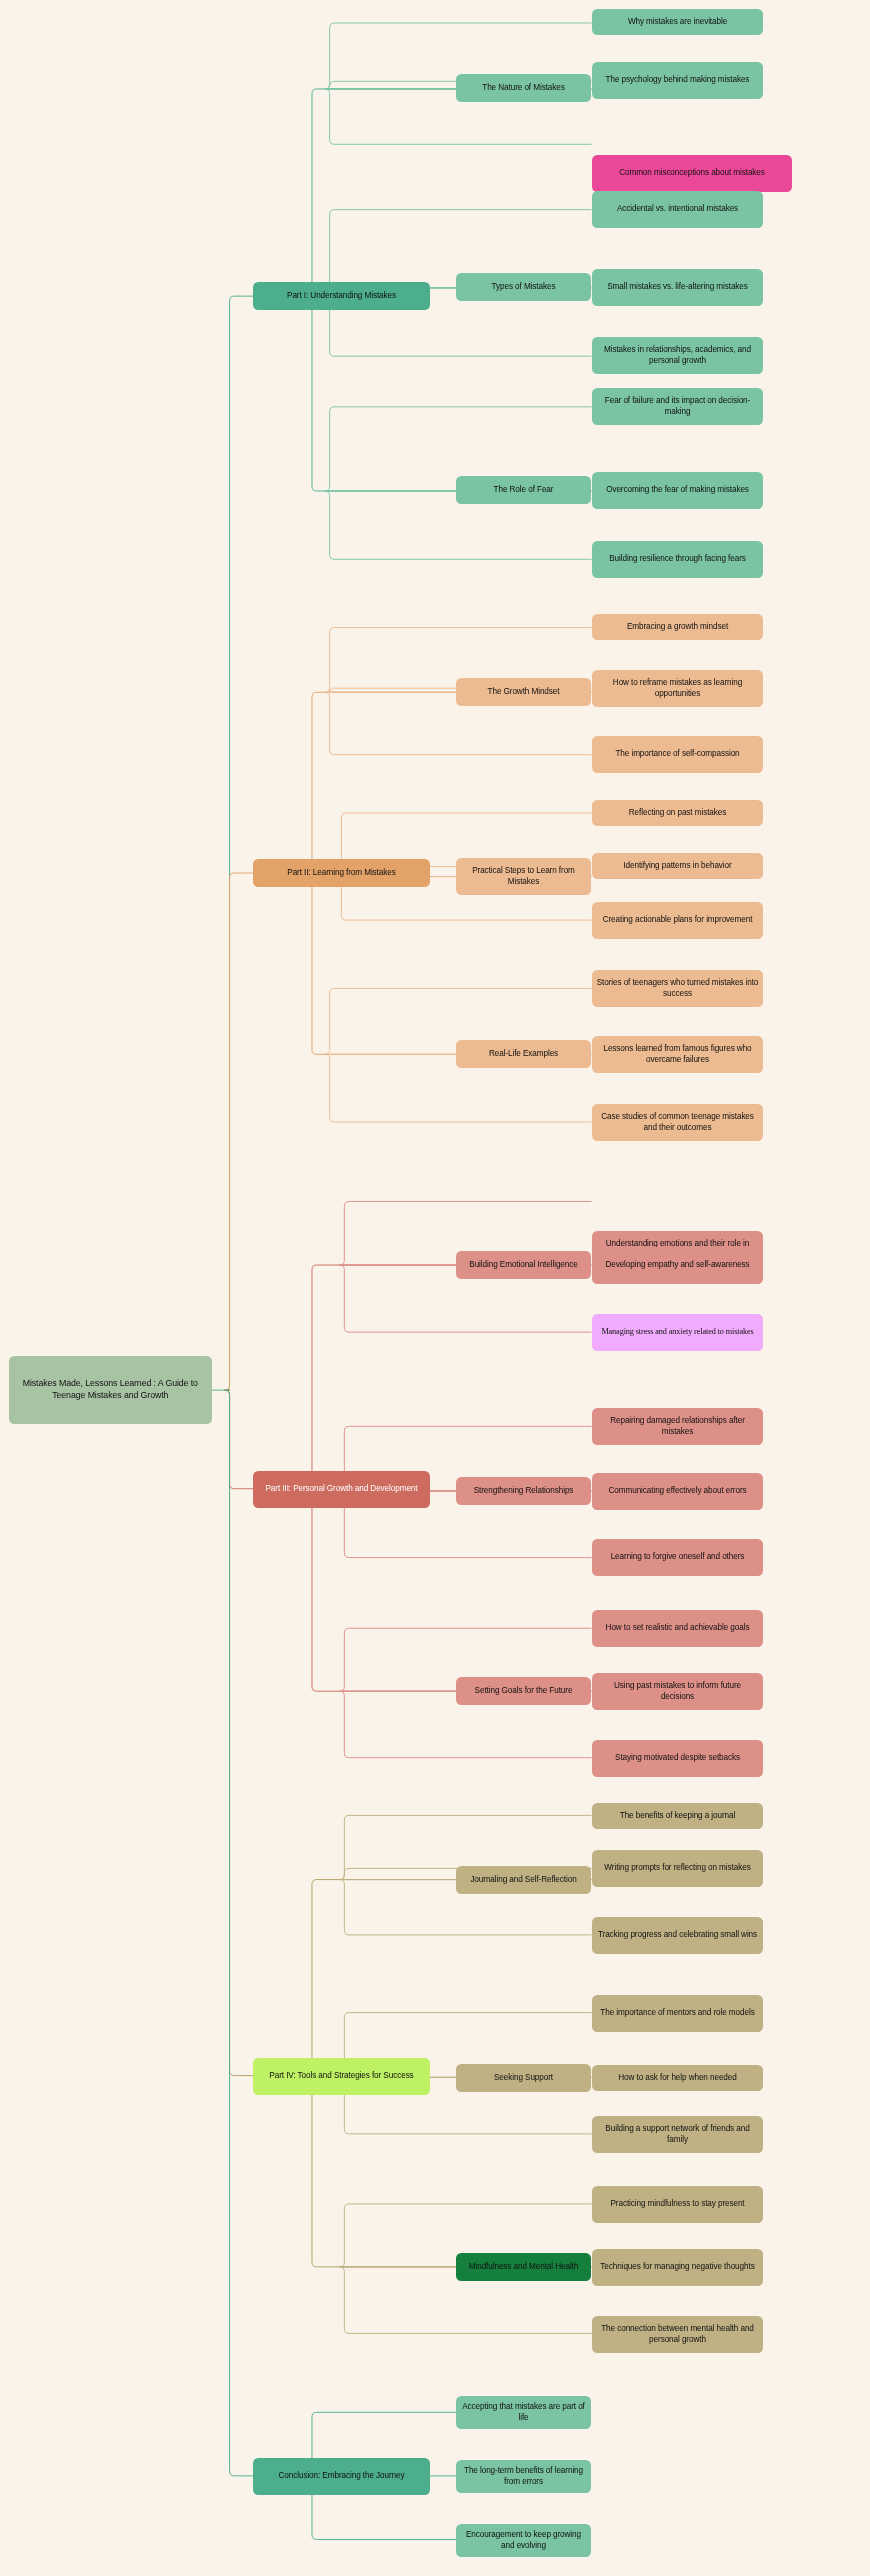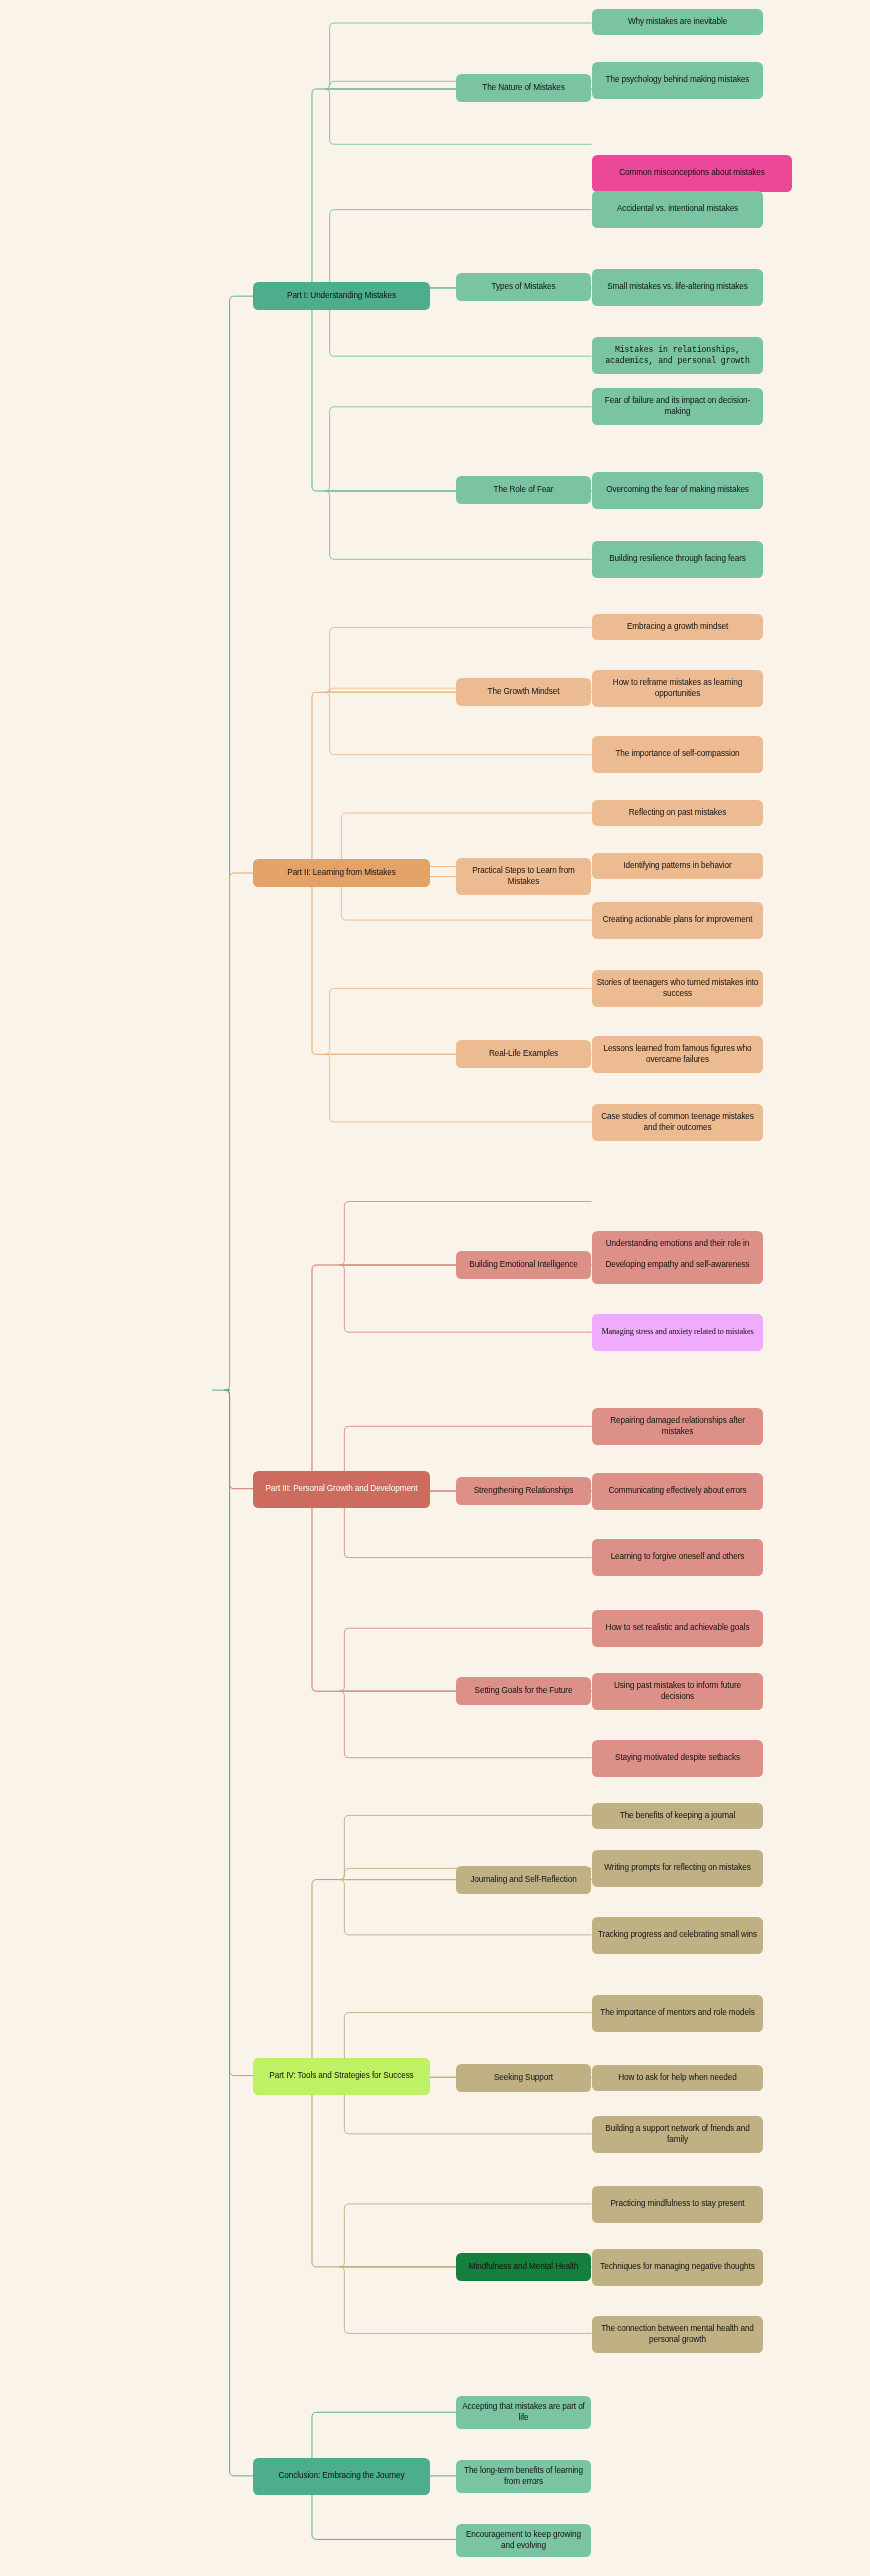--- a/index.html
+++ b/index.html
@@ -101,20 +101,23 @@
       <path d="M 1005 3528 L 577 3528 Q 585 3528 585 3536 L 585 3616 Q 585 3624 593 3624 L 1005 3624" fill="none" stroke="#bfb184" stroke-width="1.6"></path>
       <path d="M 730 3525 L 522 3525 Q 530 3525 530 3533 L 530 3842 Q 530 3850 538 3850 L 775 3850" fill="none" stroke="#b19f5f" stroke-width="1.6"></path>
       <path d="M 1005 3850 L 577 3850 Q 585 3850 585 3842 L 585 3751 Q 585 3743 593 3743 L 1005 3743" fill="none" stroke="#bfb184" stroke-width="1.6"></path>
       <path d="M 1005 3850 L 1005 3850" fill="none" stroke="#bfb184" stroke-width="1.6"></path>
       <path d="M 1005 3850 L 577 3850 Q 585 3850 585 3858 L 585 3955 Q 585 3963 593 3963 L 1005 3963" fill="none" stroke="#bfb184" stroke-width="1.6"></path>
       <path d="M 390 2360.5 L 382 2360.5 Q 390 2360.5 390 2368.5 L 390 4197 Q 390 4205 398 4205 L 430 4205" fill="none" stroke="#4cae8d" stroke-width="1.6"></path>
       <path d="M 730 4205 L 522 4205 Q 530 4205 530 4197 L 530 4105 Q 530 4097 538 4097 L 775 4097" fill="none" stroke="#4cae8d" stroke-width="1.6"></path>
       <path d="M 730 4205 L 775 4205" fill="none" stroke="#4cae8d" stroke-width="1.6"></path>
       <path d="M 730 4205 L 522 4205 Q 530 4205 530 4213 L 530 4305 Q 530 4313 538 4313 L 775 4313" fill="none" stroke="#4cae8d" stroke-width="1.6"></path>
     </svg>
+<div class="node root" style="left: 8.8px; top: 1356px; width: 203px; height: 68px; background: rgb(168, 195, 164);">
+      <span>Mistakes Made, Lessons Learned : A Guide to Teenage Mistakes and Growth</span>
+    </div>
     <div class="node lvl1" style="left: 253px; top: 282px; width: 177px; height: 28px; background: rgb(76, 174, 141);">
       <span>Part I: Understanding Mistakes</span>
     </div>
     <div class="node lvl2" style="left: 456px; top: 74px; width: 135px; height: 28px; background: rgb(122, 196, 164);">
       <span>The Nature of Mistakes</span>
     </div>
     <div class="node lvl3" style="left: 592px; top: 9.4px; width: 171px; height: 26px; background: rgb(122, 196, 164);">
       <span>Why mistakes are inevitable</span>
     </div>
     <div class="node lvl3" style="left: 592px; top: 62px; width: 171px; height: 37px; background: rgb(122, 196, 164);">
@@ -125,21 +128,21 @@
     </div>
     <div class="node lvl2" style="left: 456px; top: 273px; width: 135px; height: 28px; background: rgb(122, 196, 164);">
       <span>Types of Mistakes</span>
     </div>
     <div class="node lvl3" style="left: 592px; top: 191px; width: 171px; height: 37px; background: rgb(122, 196, 164);">
       <span>Accidental vs. intentional mistakes</span>
     </div>
     <div class="node lvl3" style="left: 592px; top: 269px; width: 171px; height: 37px; background: rgb(122, 196, 164);">
       <span>Small mistakes vs. life-altering mistakes</span>
     </div>
-    <div class="node lvl3" style="left: 592px; top: 337px; width: 171px; height: 37px; background: rgb(122, 196, 164); font-family: Liberation Mono, monospace;">
+    <div class="node lvl3" style="left: 592px; top: 337px; width: 171px; height: 37px; background: rgb(122, 196, 164);">
       <span>Mistakes in relationships, academics, and personal growth</span>
     </div>
     <div class="node lvl2" style="left: 456px; top: 476px; width: 135px; height: 28px; background: rgb(122, 196, 164);">
       <span>The Role of Fear</span>
     </div>
     <div class="node lvl3" style="left: 592px; top: 388px; width: 171px; height: 37px; background: rgb(122, 196, 164);">
       <span>Fear of failure and its impact on decision-making</span>
     </div>
     <div class="node lvl3" style="left: 592px; top: 472px; width: 171px; height: 37px; background: rgb(122, 196, 164);">
       <span>Overcoming the fear of making mistakes</span>

